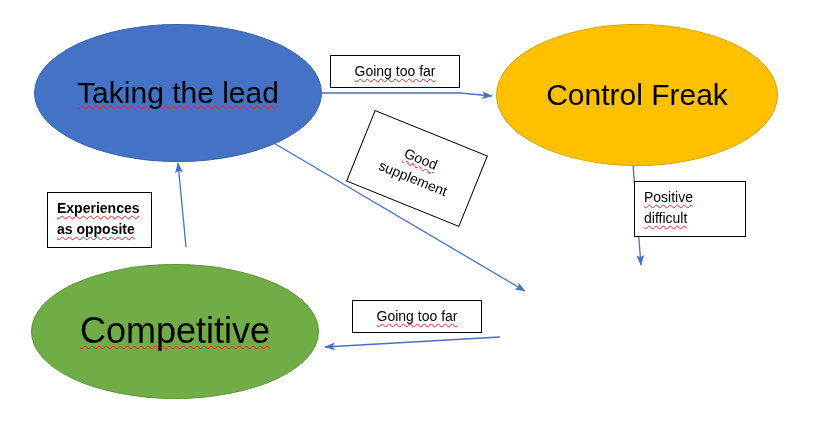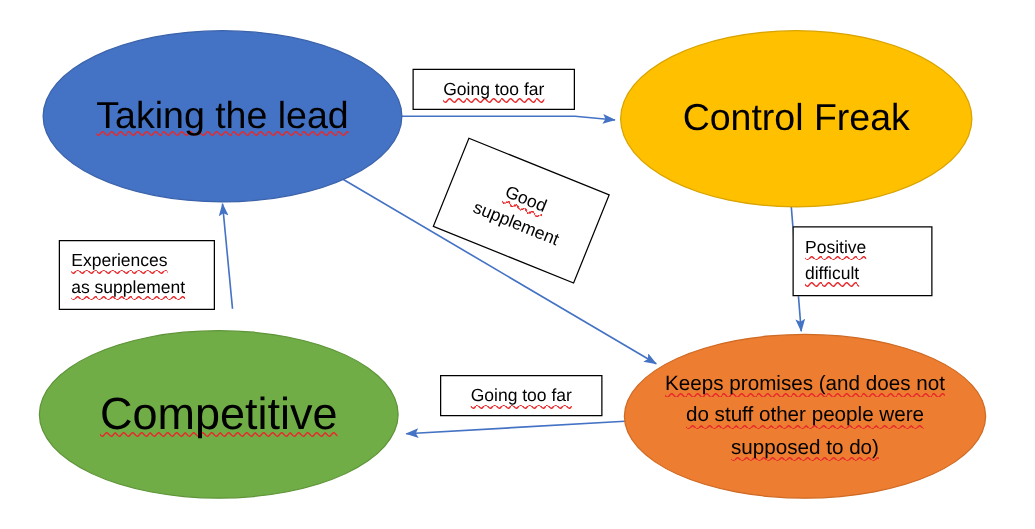--- a/index.html
+++ b/index.html
@@ -92,22 +92,23 @@
   }
   #label-going-too-far-top {
     left: 330px; top: 55px; width: 130px; height: 33px;
     display: flex; align-items: center; justify-content: center;
   }
   #label-going-too-far-bottom {
     left: 352px; top: 300px; width: 130px; height: 33px;
     display: flex; align-items: center; justify-content: center;
   }
   #label-experiences-as-difficult {
-    left: 47px; top: 192px; width: 125px; height: 56px;
+    left: 47px; top: 192px; width: 105px; height: 56px;
     text-align: left;
+    font-weight: bold;
   }
   #label-positive-opposite {
     left: 634px; top: 181px; width: 112px; height: 56px;
     text-align: left;
   }
   #label-good-supplement {
     left: 356px; top: 130px; width: 122px; height: 77px;
     transform: rotate(22deg);
     transform-origin: 50% 50%;
     text-align: center;
@@ -158,27 +159,20 @@
   </div>
 
   <div class="node" id="node-taking-the-lead">
     <span class="node-label sp">Taking the lead</span>
   </div>
 
   <div class="node" id="node-competitive">
     <span class="node-label sp">Competitive</span>
   </div>
 
-  <div class="node" id="node-keeps-promises">
-    <span class="node-label">
-      <span class="lb-line sp">Keeps promises (and does not</span>
-      <span class="lb-line sp">do stuff other people were</span>
-      <span class="lb-line sp">supposed to do)</span>
-    </span>
-  </div>
 
   <div class="label-box" id="label-going-too-far-top">
     <span class="lb-line sp">Going too far</span>
   </div>
 
   <div class="label-box" id="label-good-supplement">
     <span class="lb-text">
       <span class="lb-line sp">Good</span>
       <span class="lb-line">supplement</span>
     </span>
@@ -188,16 +182,16 @@
     <span class="lb-line sp">Positive</span>
     <span class="lb-line sp">difficult</span>
   </div>
 
   <div class="label-box" id="label-going-too-far-bottom">
     <span class="lb-line sp">Going too far</span>
   </div>
 
   <div class="label-box" id="label-experiences-as-difficult">
     <span class="lb-line sp">Experiences</span>
-    <span class="lb-line sp">as supplement</span>
+    <span class="lb-line sp">as opposite</span>
   </div>
 
 </div>
 
 </body></html>

